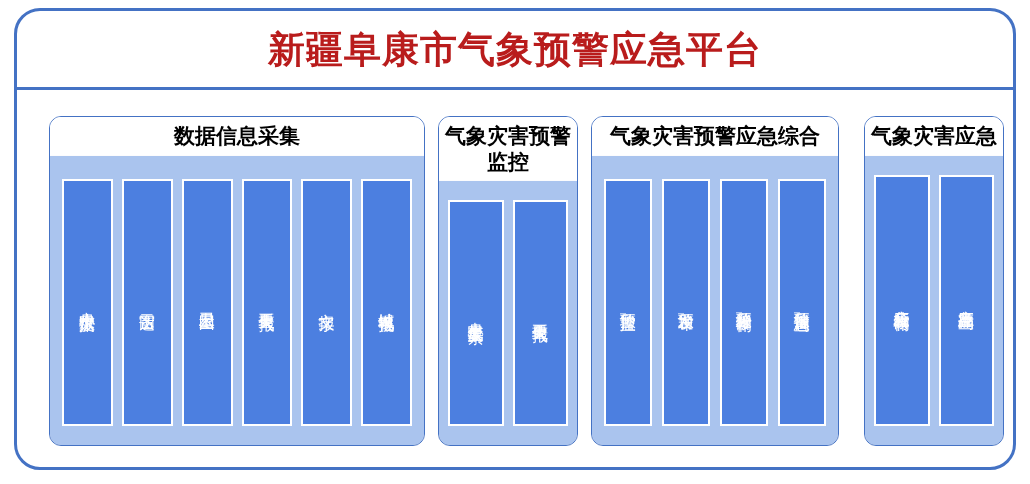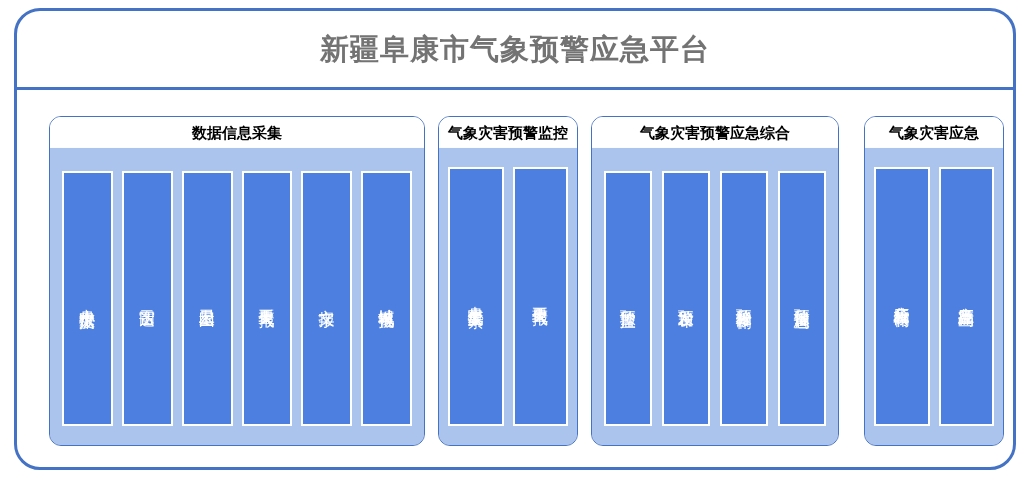--- a/index.html
+++ b/index.html
@@ -41,23 +41,23 @@
     right: 0;
     height: 79px;
     box-sizing: border-box;
     border-bottom: 3px solid #4472c4;
     display: flex;
     align-items: center;
     justify-content: center;
   }
 
   .platform-title {
-    font-size: 29px;
+    font-size: 37px;
     font-weight: bold;
-    color: #737373;
+    color: #b91c1c;
     letter-spacing: 1px;
     line-height: 1;
     white-space: nowrap;
   }
 
   
   .sections-row {
     position: absolute;
     left: 0;
     top: 82px;
@@ -77,21 +77,21 @@
     overflow: hidden;
   }
 
   .section-header {
     flex: 0 0 auto;
     box-sizing: border-box;
     padding: 7px 6px 6px 6px;
     text-align: center;
     background: #ffffff;
     color: #000000;
-    font-size: 15px;
+    font-size: 21px;
     font-weight: bold;
     line-height: 1.22;
   }
 
   .section-body {
     flex: 1 1 auto;
     background: #aac4ee;
     box-shadow: 0 2px 3px rgba(80, 110, 165, 0.45);
     display: flex;
     align-items: stretch;

